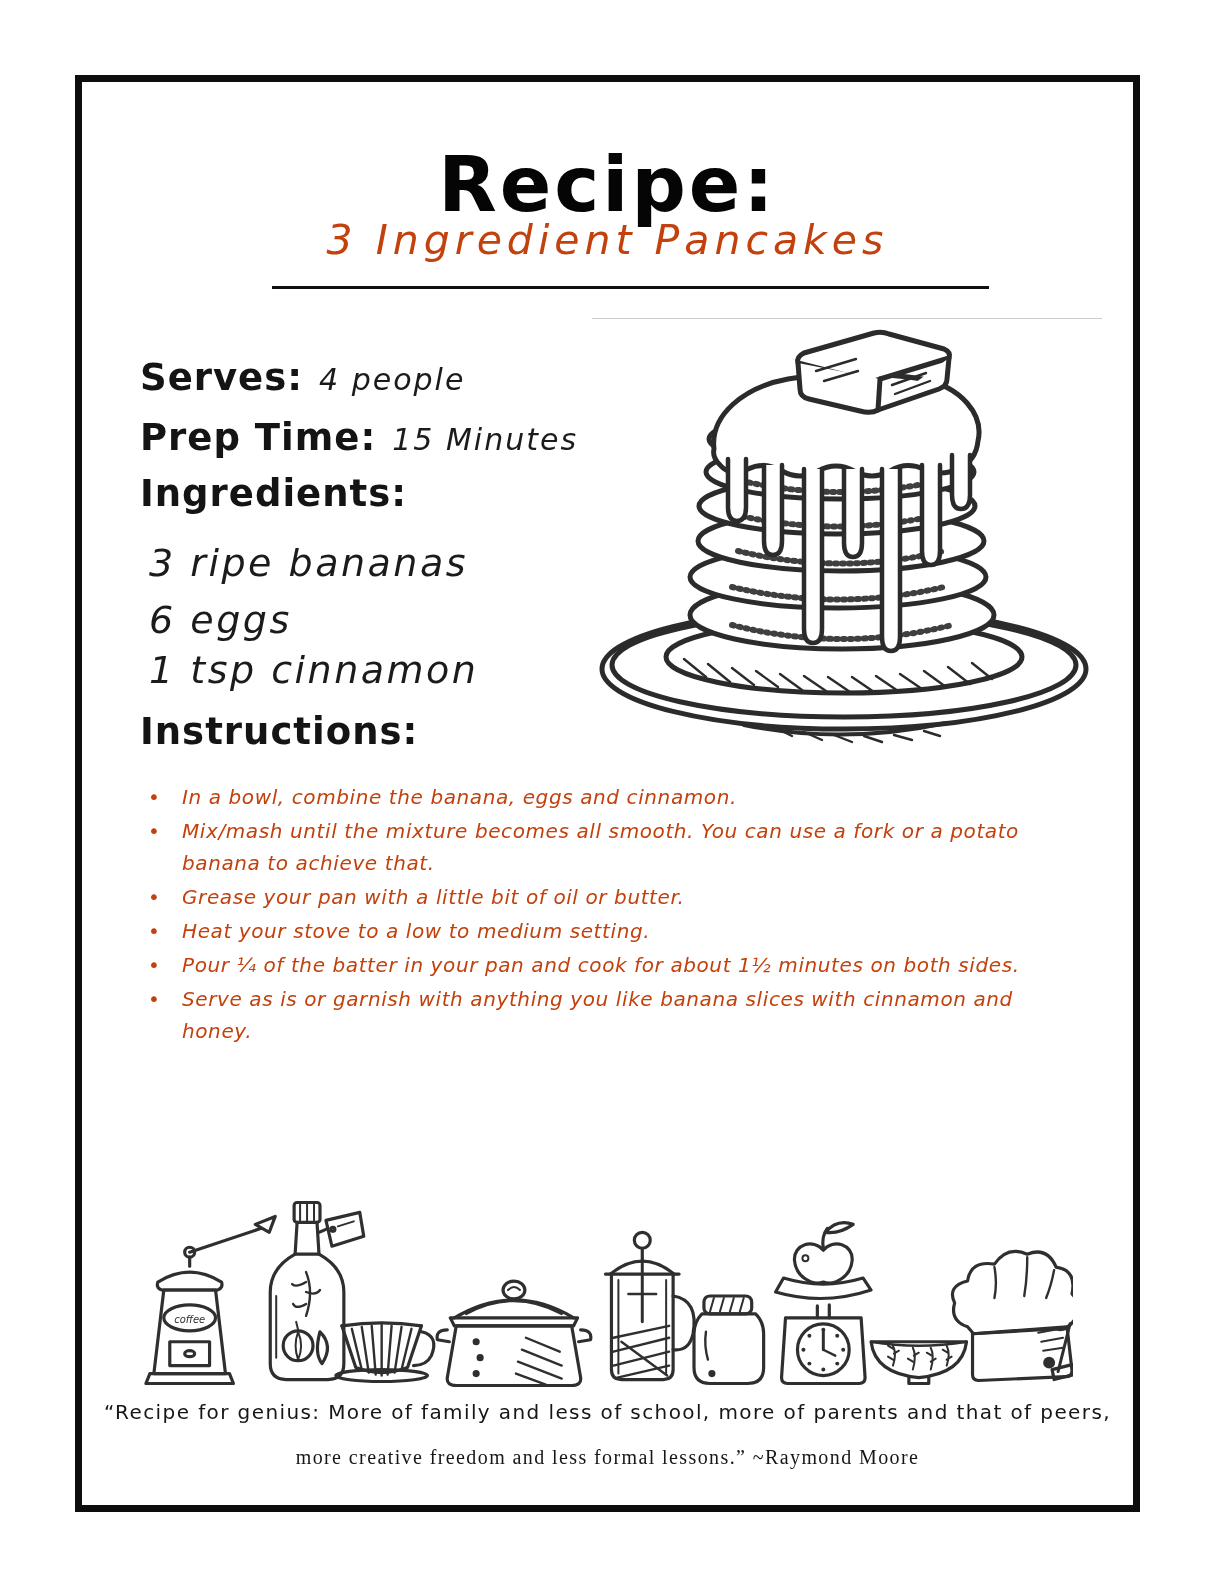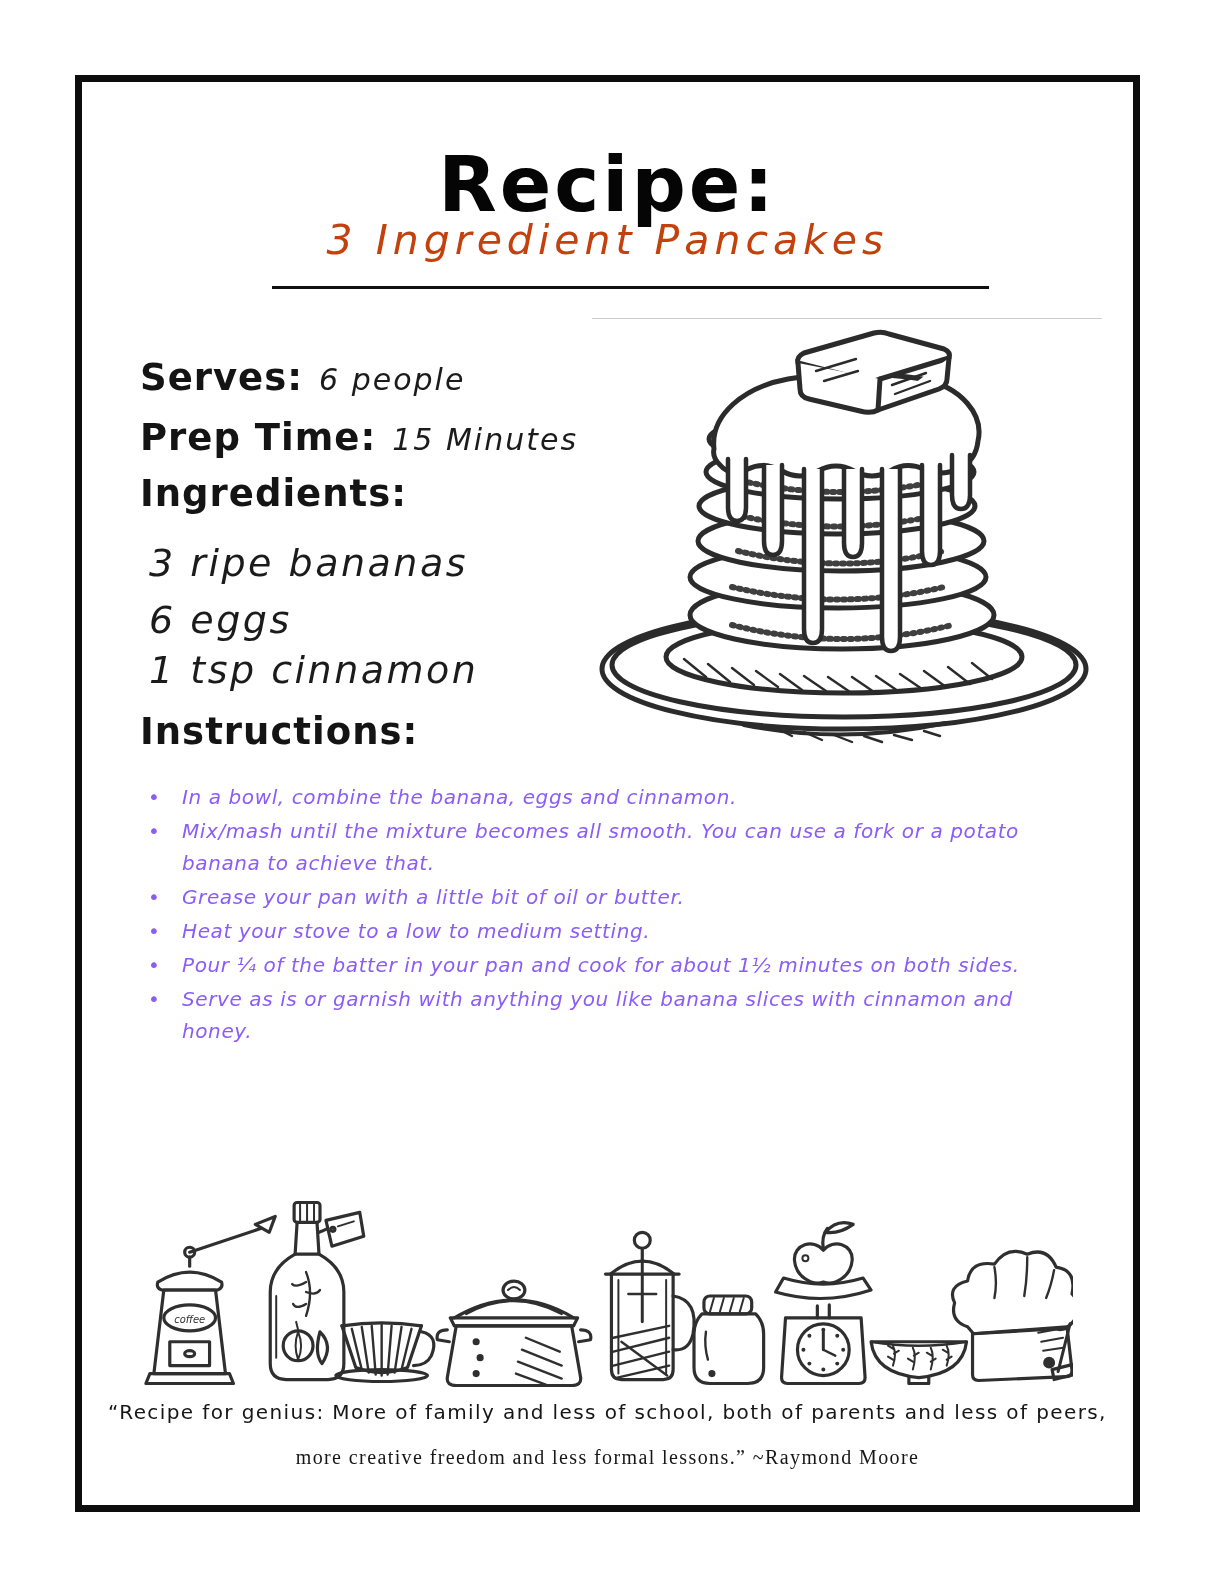--- a/index.html
+++ b/index.html
@@ -32,21 +32,21 @@
   .h-instructions { top:710px; }
   .h-shopping     { top:1042px; }
   .ing-item { position:absolute; left:149px; font-size:38px; font-style:italic; letter-spacing:2.5px; }
   .ing-1 { top:541px; } .ing-2 { top:598px; } .ing-3 { top:648px; }
   .instr-list {
     position:absolute; left:146px; top:781px; width:940px;
     margin:0; padding:0; list-style:none;
   }
   .instr-list li {
     position:relative; padding-left:36px; font-size:20px; font-style:italic;
-    letter-spacing:0.6px; line-height:32px; margin-bottom:2px; color:#8b5cf6;
+    letter-spacing:0.6px; line-height:32px; margin-bottom:2px; color:#c2410c;
   }
   .instr-list li::before {
     content:"•"; position:absolute; left:2px; top:0; font-style:normal; font-size:20px;
   }
   .figure {
     position:absolute; left:592px; top:318px; width:510px; height:426px;
     border-top:1px solid #cccccc;
   }
   .figure svg { display:block; width:510px; height:425px; }
   .doodles { position:absolute; left:128px; top:1196px; width:945px; height:192px; }
@@ -61,21 +61,21 @@
 <body>
 
 <div class="page">
   <div class="border-frame"></div>
 
   <div class="title">Recipe:</div>
   <div class="subtitle">3 Ingredient Pancakes</div>
   <div class="title-underline"></div>
 
   <div class="meta-row row-serves">
-    <span class="meta-label">Serves:</span><span class="meta-value">6 people</span>
+    <span class="meta-label">Serves:</span><span class="meta-value">4 people</span>
   </div>
   <div class="meta-row row-prep">
     <span class="meta-label">Prep Time:</span><span class="meta-value">15 Minutes</span>
   </div>
 
   <div class="heading h-ingredients">Ingredients:</div>
   <div class="ing-item ing-1">3 ripe bananas</div>
   <div class="ing-item ing-2">6 eggs</div>
   <div class="ing-item ing-3">1 tsp cinnamon</div>
 
@@ -258,15 +258,15 @@
 
         <g transform="translate(915,118)">
           <path stroke-width="3" d="M20,58 L32,10"></path>
           <path d="M14,56 L34,51 L36,61 L16,66 Z"></path>
         </g>
 
       </g>
     </svg>
   </div>
 
-  <div class="quote-line quote-1">“Recipe for genius: More of family and less of school, both of parents and less of peers,</div>
+  <div class="quote-line quote-1">“Recipe for genius: More of family and less of school, more of parents and that of peers,</div>
   <div class="quote-line quote-2">more creative freedom and less formal lessons.”  ~Raymond Moore</div>
 </div>
 
 </body></html>

